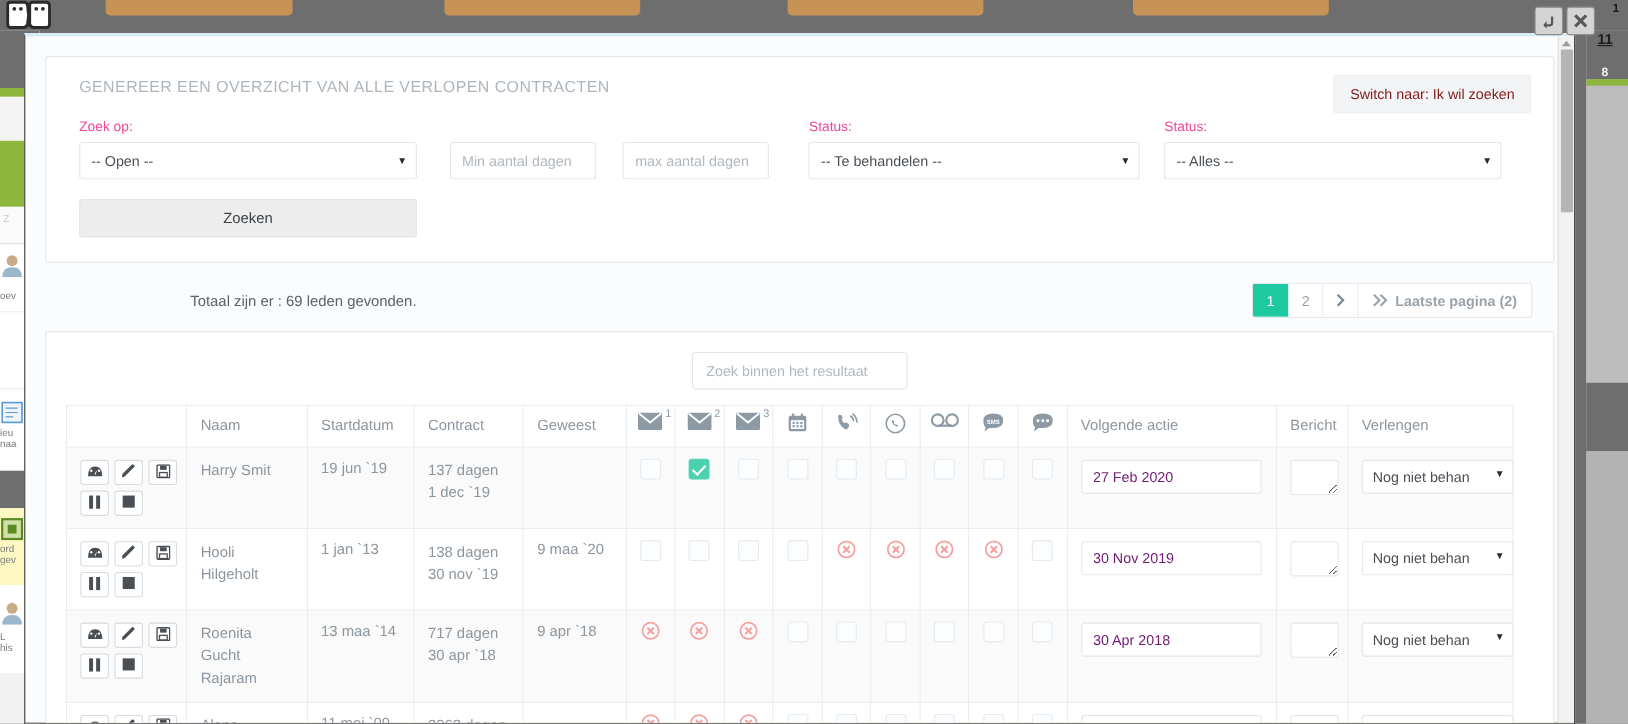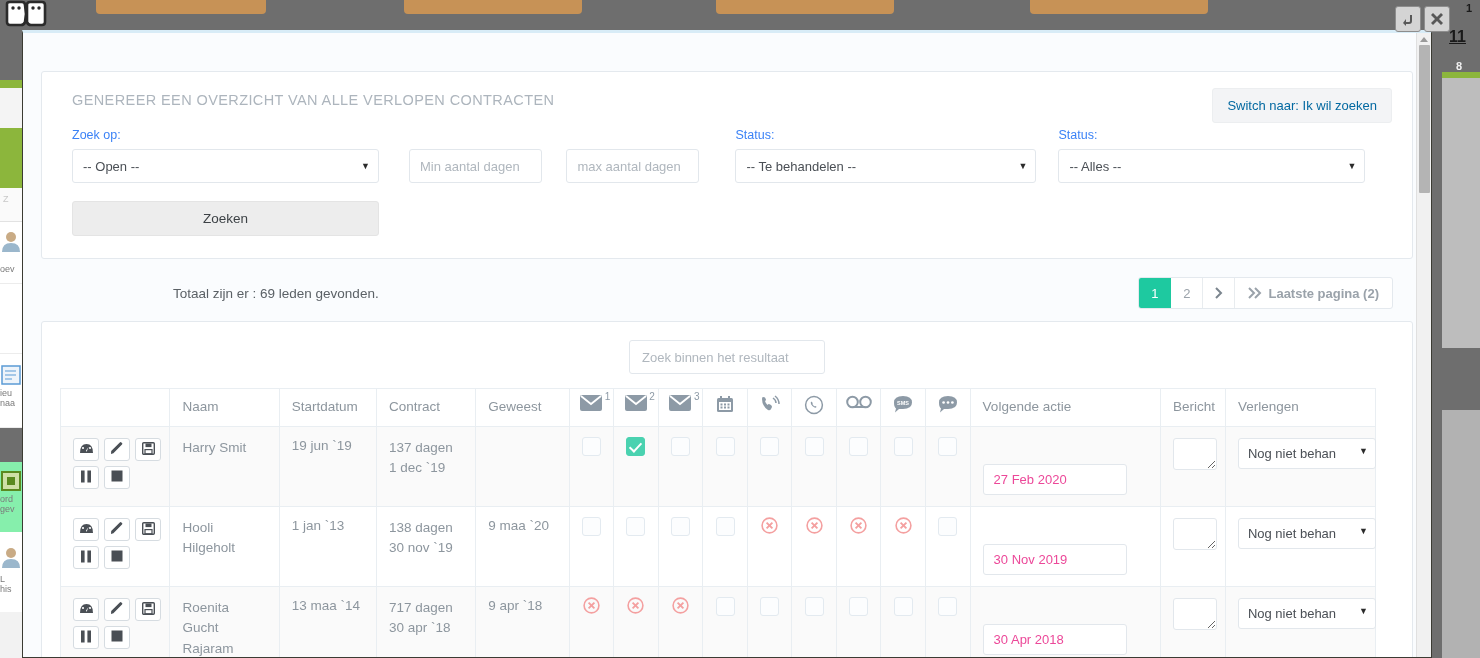--- a/index.html
+++ b/index.html
@@ -57,40 +57,40 @@
     width:11px; margin:3px auto; height:148px; background:#b4b4b4; border-radius:1px;
   }
 
   .win-btns { position:absolute; right:30px; top:6px; z-index:30; display:flex; gap:3px; }
   .win-btn {
     width:26px;height:26px;background:#d4d4d4;border:1px solid #8d8d8d;
     border-radius:3px; display:flex;align-items:center;justify-content:center;
     cursor:pointer;
   }
   .win-num { position:absolute; right:8px; top:2px; color:#1a1a1a; font-size:11px; font-weight:bold; z-index:31;}
-  .win-num2 { position:absolute; right:14px; top:28px; color:#1a1a1a; font-size:16px; font-weight:bold; z-index:31;text-decoration:underline;}
+  .win-num2 { position:absolute; right:14px; top:28px; color:#1a1a1a; font-size:13px; font-weight:bold; z-index:31;text-decoration:underline;}
   .win-num3 { position:absolute; right:18px; top:60px; color:#f0f0f0; font-size:11px; font-weight:bold; z-index:31;}
 
   
   .panel {
     background:#fff; border:1px solid #e4e9ee; border-radius:3px;
-    padding:18px 20px 22px 20px; position:relative;margin-top:20px;
+    padding:18px 20px 22px 20px; position:relative;
   }
   .panel-title {
     font-size:14.5px; color:#adb5bd; letter-spacing:.4px;
     text-transform:uppercase; margin:2px 0 20px 10px; font-weight:400;
   }
   .switch-btn {
     position:absolute; right:20px; top:16px;
-    background:#f3f4f6; border:1px solid #eceef0; color:#0369a1;
+    background:#f3f4f6; border:1px solid #eceef0; color:#7f1d1d;
     font-size:13px; padding:9px 14px; border-radius:3px; cursor:pointer;
   }
   .filters { display:flex; align-items:flex-end; gap:0; margin-left:10px; }
   .fgroup { display:flex; flex-direction:column; }
-  .flabel { font-size:12.5px; color:#3b82f6; margin-bottom:7px; }
+  .flabel { font-size:12.5px; color:#ec4899; margin-bottom:7px; }
   .inp, .sel {
     height:34px; border:1px solid #e2e7ec; border-radius:3px;
     background:#fff; font-size:13px; color:#4a4f55;
     padding:0 10px; font-family:"Liberation Sans",sans-serif;
     outline:none;
   }
   .inp::placeholder { color:#b0b7be; }
   .sel { -webkit-appearance:none; appearance:none; padding-right:26px; cursor:pointer; }
   .sel-wrap { position:relative; display:inline-block; }
   .sel-wrap .caret {
@@ -157,23 +157,23 @@
     background:#fcfdfe; display:inline-block; cursor:pointer;
   }
   .chk.on { background:#4ad2b0; border-color:#4ad2b0; position:relative; }
   .chk.on:after {
     content:""; position:absolute; left:5px; top:2px; width:5px;height:10px;
     border:solid #fff; border-width:0 2.4px 2.4px 0; transform:rotate(43deg);
   }
   .xcirc { display:inline-block; }
 
   .date-inp {
-    width:144px; height:31px; border:1px solid #e2e7ec; border-radius:3px;
-    font-size:13px; color:#ec4899; padding:0 10px; outline:none;
-    font-family:"Liberation Sans",sans-serif; background:#fff;margin-top:26px;
+    width:164px; height:31px; border:1px solid #e2e7ec; border-radius:3px;
+    font-size:13px; color:#701a75; padding:0 10px; outline:none;
+    font-family:"Liberation Sans",sans-serif; background:#fff;
   }
   .msg-area {
     width:44px;height:32px;border:1px solid #e2e7ec;border-radius:3px;
     background:#fff; resize:both; outline:none; display:block;
     font-family:"Liberation Sans",sans-serif;
   }
   .verl-sel {
     width:138px;height:31px;border:1px solid #e2e7ec;border-radius:3px;
     background:#fff; font-size:13px; color:#4a4f55; padding:0 22px 0 9px;
     -webkit-appearance:none;appearance:none; cursor:pointer;
@@ -218,21 +218,21 @@
   <div style="height:74px;background:#fff;border-bottom:1px solid #ececec;padding-top:10px;">
     <svg width="22" height="22" viewBox="0 0 22 22">
         <rect x="2" y="2" width="18" height="18" fill="#eef4fa" stroke="#5b9bd5" stroke-width="1.5"></rect>
         <line x1="5" y1="7" x2="16" y2="7" stroke="#5b9bd5"></line>
         <line x1="5" y1="11" x2="16" y2="11" stroke="#5b9bd5"></line>
         <line x1="5" y1="15" x2="12" y2="15" stroke="#5b9bd5"></line>
       </svg>
     <div>ieu</div><div>naa</div>
   </div>
   <div style="height:34px;background:#6e6e6e;"></div>
-  <div style="height:70px;background:#86efac;padding-top:8px;">
+  <div style="height:70px;background:#fef9c3;padding-top:8px;">
     <svg width="22" height="22" viewBox="0 0 22 22">
         <rect x="2" y="2" width="18" height="18" fill="#cfe0a8" stroke="#5a8a20" stroke-width="2"></rect>
         <rect x="7" y="7" width="8" height="8" fill="#5a8a20"></rect>
       </svg>
     <div>ord</div><div>gev</div>
   </div>
   <div style="height:80px;background:#fff;padding-top:14px;">
     <svg width="22" height="22" viewBox="0 0 22 22">
         <circle cx="11" cy="7" r="5" fill="#c9ab85"></circle>
         <path d="M2 22 Q2 13 11 13 Q20 13 20 22 Z" fill="#9bb7cc"></path>

